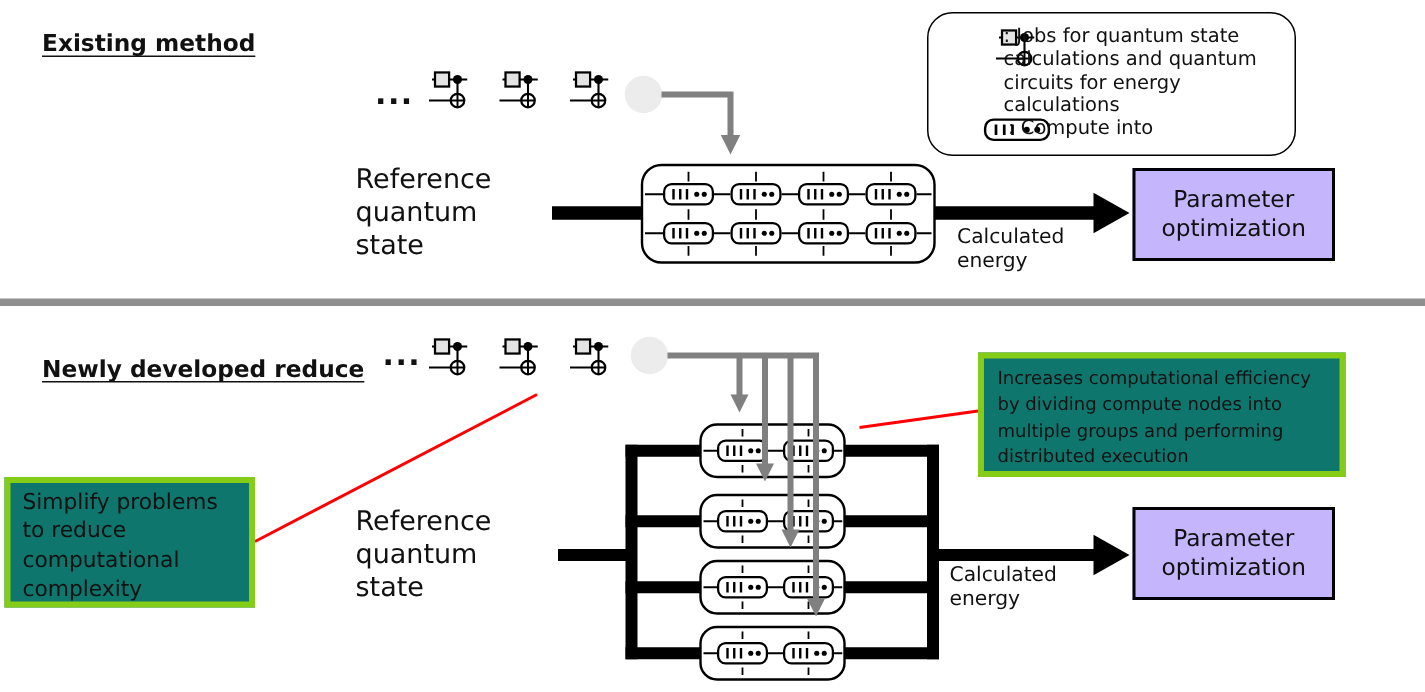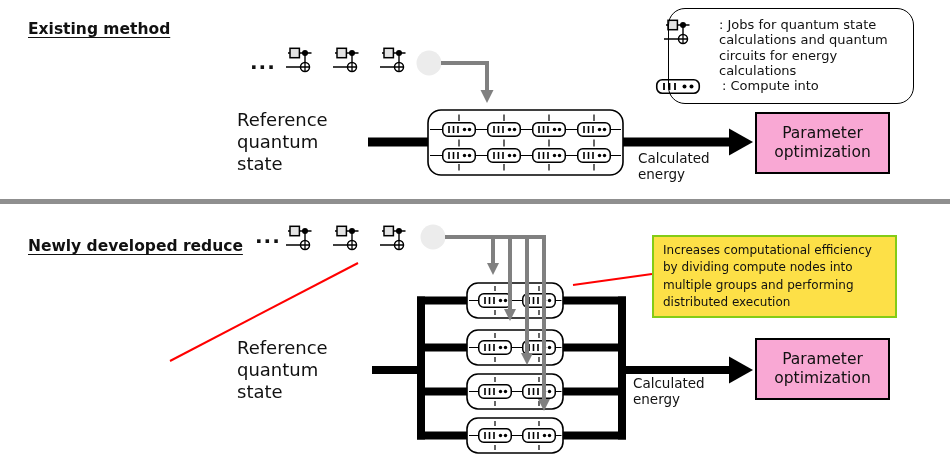--- a/index.html
+++ b/index.html
@@ -13,31 +13,31 @@
   .t2{left:28px;top:237px;}
   .ellipsis{position:absolute;font-size:20px;font-weight:bold;letter-spacing:1px;}
   .e1{left:250px;top:50px;}
   .e2{left:255px;top:224px;}
   .reflabel{position:absolute;width:125px;font-size:18px;line-height:1.22;}
   .r1{left:237px;top:109px;}
   .r2{left:237px;top:337px;}
   .calc{position:absolute;width:100px;font-size:13.5px;line-height:1.18;}
   .c1{left:638px;top:151px;}
   .c2{left:633px;top:376px;}
-  .parambox{position:absolute;width:135px;height:62px;border:2.5px solid #000;background:#f9a8d4;
+  .parambox{position:absolute;width:135px;height:62px;border:2.5px solid #000;background:#c4b5fd;
             display:flex;align-items:center;justify-content:center;text-align:center;
             font-size:15.5px;line-height:1.25;box-sizing:border-box;}
   .p1{left:755px;top:112px;}
   .p2{left:755px;top:338px;}
   .parambox span{display:block;width:112px;}
-  .legend{position:absolute;left:668px;top:8px;width:246px;height:96px;border:1.6px solid #000;
+  .legend{position:absolute;left:618px;top:8px;width:246px;height:96px;border:1.6px solid #000;
           border-radius:17px;box-sizing:border-box;background:transparent;}
   .legend .lt1{position:absolute;left:50px;top:8px;width:190px;font-size:13px;line-height:1.18;}
   .legend .lt2{position:absolute;left:53px;top:69px;font-size:13px;}
-  .redbox{position:absolute;border:2px solid #84cc16;background:#fde047;box-sizing:border-box;}
+  .redbox{position:absolute;border:4px solid #84cc16;background:#0f766e;box-sizing:border-box;}
   .rb1{left:3px;top:318px;width:167px;height:87px;padding:4px 8px;font-size:14.5px;line-height:1.34;}
   .rb2{left:652px;top:235px;width:245px;height:83px;padding:5px 7px 5px 9px;font-size:12px;line-height:1.45;}
 </style>
 </head>
 <body>
 
 <div class="stage">
 
   <svg class="layer" width="950" height="461" viewBox="0 0 950 461">
     <defs>
@@ -172,15 +172,16 @@
   </div>
 
   <div class="title t2">Newly developed reduce</div>
   <div class="ellipsis e2">...</div>
   <div class="reflabel r2">Reference quantum state</div>
   <div class="calc c2">Calculated energy</div>
   <div class="parambox p2">
     <span>Parameter optimization</span>
   </div>
 
+  <div class="redbox rb1">Simplify problems to reduce computational complexity</div>
   <div class="redbox rb2">Increases computational efficiency by dividing compute nodes into multiple groups and performing distributed execution</div>
 
 </div>
 
 </body></html>

